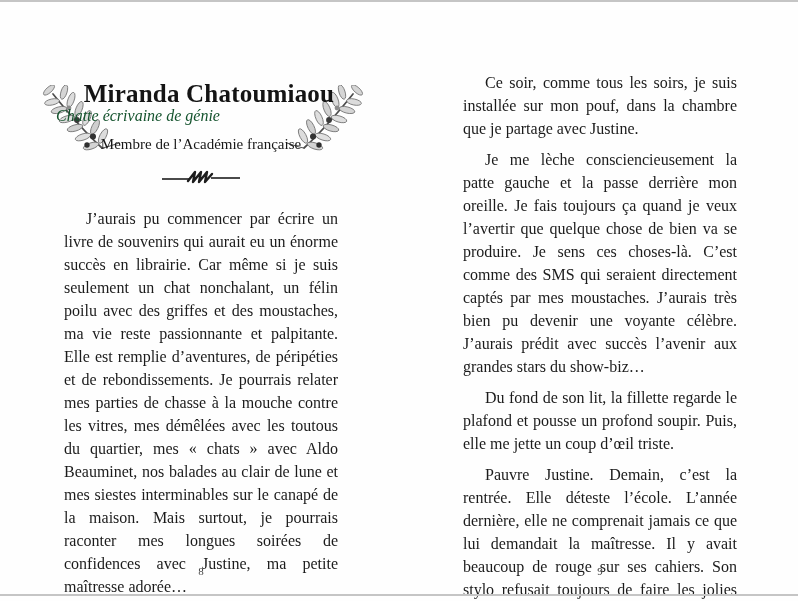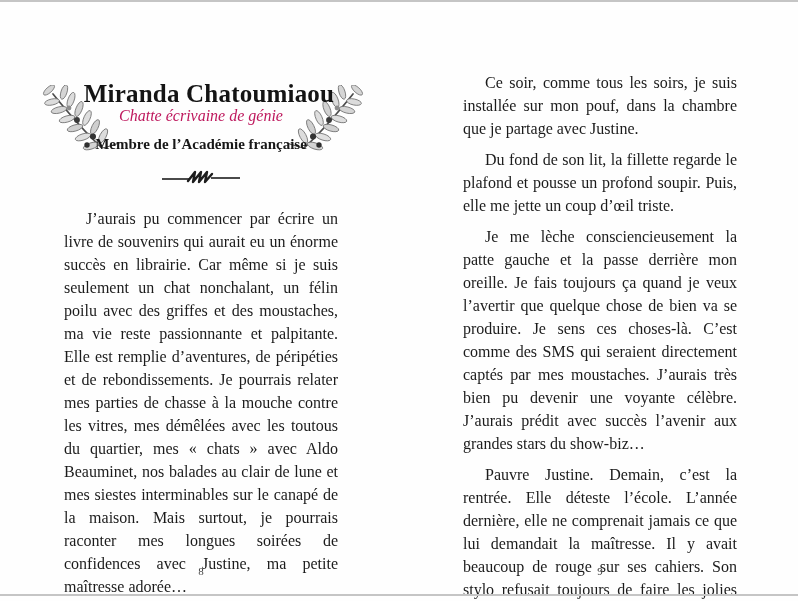--- a/index.html
+++ b/index.html
@@ -7,24 +7,24 @@
           font-family:"Liberation Serif", serif;overflow:hidden;}
   .frame-line{position:absolute;left:0;width:798px;height:2px;background:#c5c5c5;}
   .frame-line.top{top:0;}
   .frame-line.bottom{top:594px;}
   .page{position:absolute;top:0;width:290px;height:601px;background:transparent;}
   .page.left{left:56px;}
   .page.right{left:455px;}
   .chapter-header{position:absolute;top:0;left:0;width:100%;height:195px;}
   .book-title{position:absolute;top:72px;left:0;width:100%;margin:8px;text-align:center;
               font-size:25px;font-weight:bold;color:#141414;letter-spacing:.2px;}
-  .book-subtitle{position:absolute;top:107px;left:0;width:100%;margin:0;text-align:center;
-              font-style:italic;font-size:16px;color:#be185d;}
+  .book-subtitle{position:absolute;top:107px;left:0;width:100%;margin:0;
+              font-style:italic;font-size:16px;color:#14532d;}
   .book-affiliation{position:absolute;top:136px;left:0;width:100%;margin:0;text-align:center;
-              font-weight:bold;font-size:15px;color:#171717;}
+              font-weight:normal;font-size:15px;color:#171717;}
   .branch{position:absolute;top:85px;width:80px;height:76px;}
   .branch.l{left:-16px;}
   .branch.r{right:-20px;transform:scaleX(-1);}
   .divider{position:absolute;top:169px;left:50%;margin-left:-40px;}
   .copy{position:absolute;left:0;width:290px;font-size:16px;line-height:23px;
         text-align:justify;color:#1b1b1b;hyphens:manual;}
   .copy p{margin:8px;text-indent:22px;}
   .page.left .copy{top:199px;}
   .page.right .copy{top:63px;}
   .folio{position:absolute;top:565px;left:0;width:100%;text-align:center;
@@ -82,21 +82,21 @@
     <div class="copy">
       <p>J’aurais pu commencer par écrire un livre de sou­venirs qui aurait eu un énorme succès en librairie. Car même si je suis seulement un chat nonchalant, un félin poilu avec des griffes et des moustaches, ma vie reste passionnante et palpitante. Elle est remplie d’aventures, de péripéties et de rebondissements. Je pourrais relater mes parties de chasse à la mouche contre les vitres, mes démêlées avec les toutous du quartier, mes «&nbsp;chats&nbsp;» avec Aldo Beauminet, nos balades au clair de lune et mes siestes interminables sur le canapé de la maison. Mais surtout, je pourrais raconter mes longues soirées de confidences avec Justine, ma petite maîtresse adorée…</p>
       <p>C’est sûr, il faudrait plus de mille pages pour écrire toute ma vie.</p>
     </div>
     <div class="folio">8</div>
   </section>
 
   <section class="page right">
     <div class="copy">
       <p>Ce soir, comme tous les soirs, je suis installée sur mon pouf, dans la chambre que je partage avec Justine.</p>
+      <p>Je me lèche consciencieusement la patte gauche et la passe derrière mon oreille. Je fais toujours ça quand je veux l’avertir que quelque chose de bien va se produire. Je sens ces choses-là. C’est comme des SMS qui seraient directement captés par mes moustaches. J’aurais très bien pu devenir une voyante célèbre. J’aurais prédit avec succès l’ave­nir aux grandes stars du show-biz…</p>
       <p>Du fond de son lit, la fillette regarde le plafond et pousse un profond soupir. Puis, elle me jette un coup d’œil triste.</p>
-      <p>Je me lèche consciencieusement la patte gauche et la passe derrière mon oreille. Je fais toujours ça quand je veux l’avertir que quelque chose de bien va se produire. Je sens ces choses-là. C’est comme des SMS qui seraient directement captés par mes moustaches. J’aurais très bien pu devenir une voyante célèbre. J’aurais prédit avec succès l’ave­nir aux grandes stars du show-biz…</p>
       <p>Pauvre Justine. Demain, c’est la rentrée. Elle dé­teste l’école. L’année dernière, elle ne comprenait jamais ce que lui demandait la maîtresse. Il y avait beaucoup de rouge sur ses cahiers. Son stylo refu­sait toujours de faire les jolies boucles, l’arrondi des ponts et les barres droites qu’elle s’appliquait pourtant consciencieusement à tracer. Son écriture,</p>
     </div>
     <div class="folio">9</div>
   </section>
 
   <div class="frame-line bottom"></div>
 </div>
 
 </body></html>

